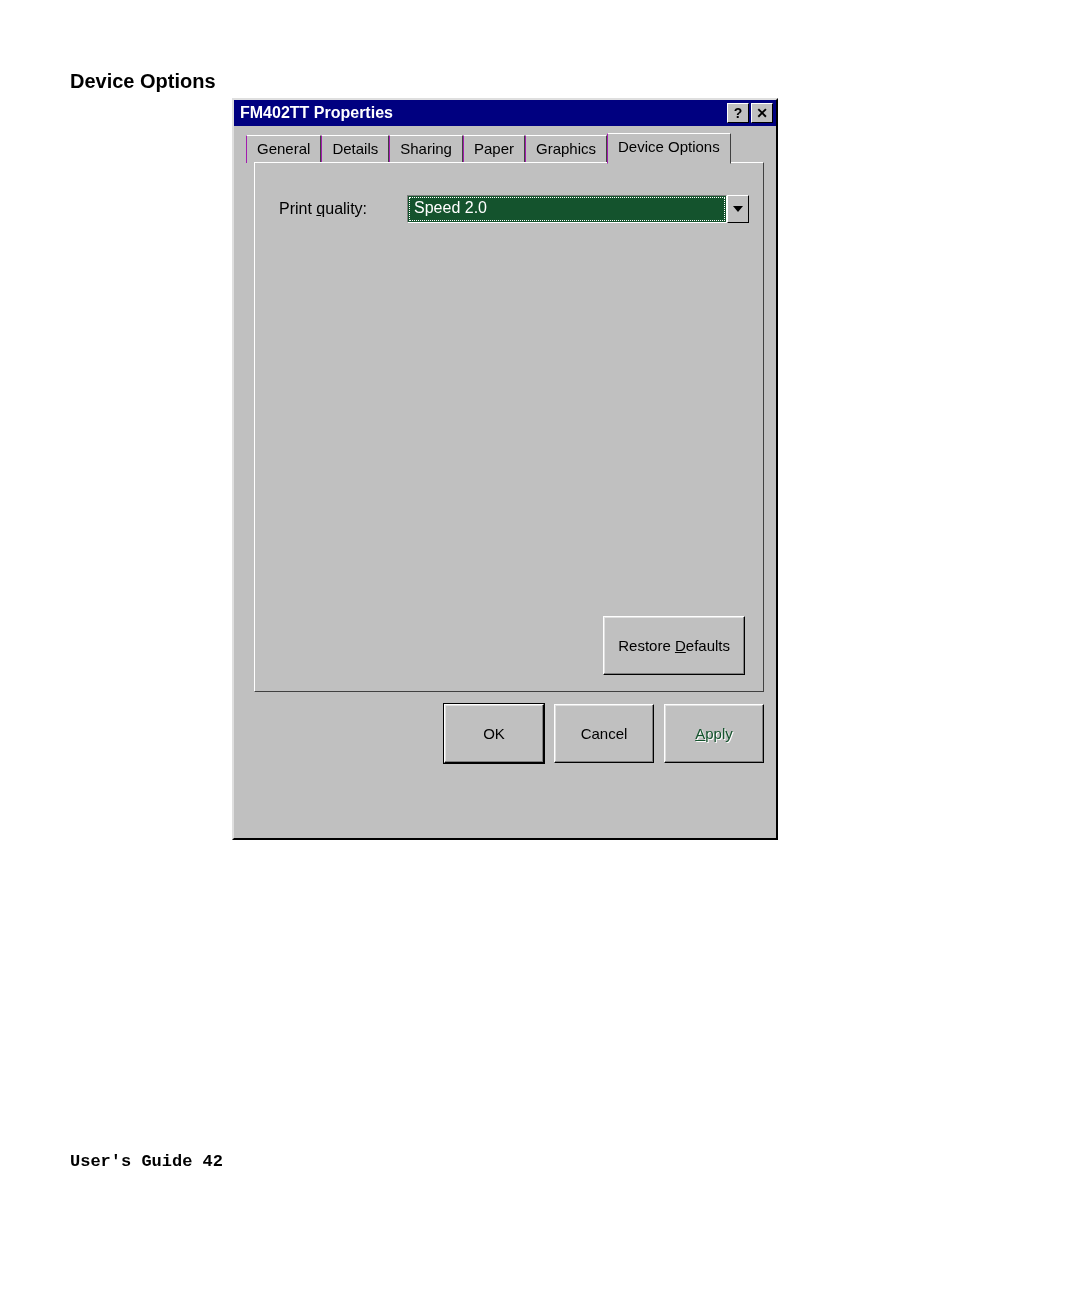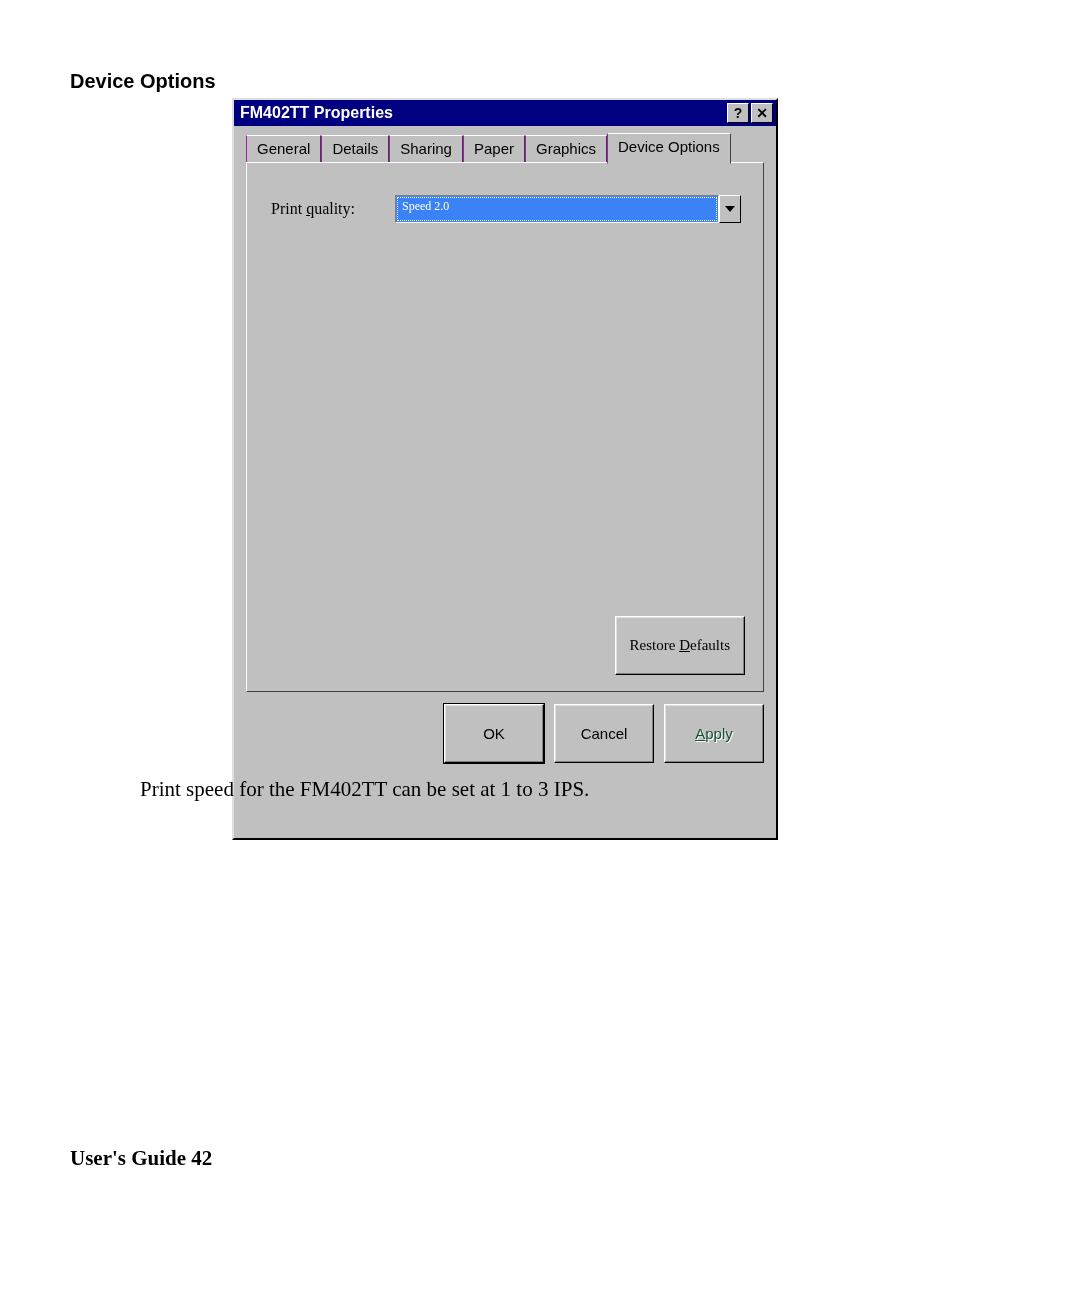--- a/index.html
+++ b/index.html
@@ -77,29 +77,28 @@
       position: relative;
       top: 1px;
     }
     .tab.active {
       padding-bottom: 8px;
       z-index: 2;
       border-bottom: 1px solid #c0c0c0;
       top: 2px;
     }
     .tab-panel {
-      margin: 0 12px 12px 12px;
+      margin: 0 12px 12px 20px;
       border-top: 1px solid #fff;
       border-left: 1px solid #fff;
       border-right: 1px solid #404040;
       border-bottom: 1px solid #404040;
       height: 530px;
       position: relative;
       background: #c0c0c0;
-      font-family: Liberation Serif, serif;
     }
     .row-quality {
       position: absolute;
       left: 24px;
       top: 32px;
       display: flex;
       align-items: center;
       gap: 40px;
       width: 470px;
     }
@@ -107,30 +106,30 @@
       font-size: 16px;
       white-space: nowrap;
     }
     .combo {
       display: flex;
       flex: 1;
       height: 28px;
     }
     .combo-field {
       flex: 1;
-      background: #3b82f6;
+      background: #14532d;
       color: #fff;
       border-top: 1px solid #808080;
       border-left: 1px solid #808080;
       border-right: 1px solid #fff;
       border-bottom: 1px solid #fff;
       outline: 1px dotted #fff;
       outline-offset: -3px;
       padding: 3px 6px;
-      font-size: 12px;
+      font-size: 16px;
     }
     .combo-btn {
       width: 22px;
       background: #c0c0c0;
       border-top: 1px solid #fff;
       border-left: 1px solid #fff;
       border-right: 1px solid #000;
       border-bottom: 1px solid #000;
       display: flex; align-items: center; justify-content: center;
     }
@@ -172,23 +171,23 @@
       left: 140px;
       top: 776px;
       font-size: 21px;
       line-height: 1.25;
       color: #000;
     }
     .footer {
       position: absolute;
       left: 70px;
       bottom: 140px;
-      font-family: Liberation Serif, serif;
+      font-family: Liberation Mono, monospace;
       font-weight: bold;
-      font-size: 21px;
+      font-size: 17px;
     }
     .u { text-decoration: underline; }
   </style>
 </head>
 <body>
 
 <div class="page-heading">Device Options</div>
 
 <div class="dialog">
   <div class="titlebar">
@@ -237,16 +236,15 @@
   <div class="button-row">
     <div class="win-btn win-btn-default">OK</div>
     <div class="win-btn">Cancel</div>
     <div class="win-btn win-btn-disabled">
       <span class="u">A</span><span>pply</span>
     </div>
   </div>
 </div>
 
 <div class="body-text">
-  <div>Print speed for the FM402TT can be set at 1 to 3 IPS.</div>
 </div>
 
 <div class="footer">User's Guide 42</div>
 
 </body></html>

